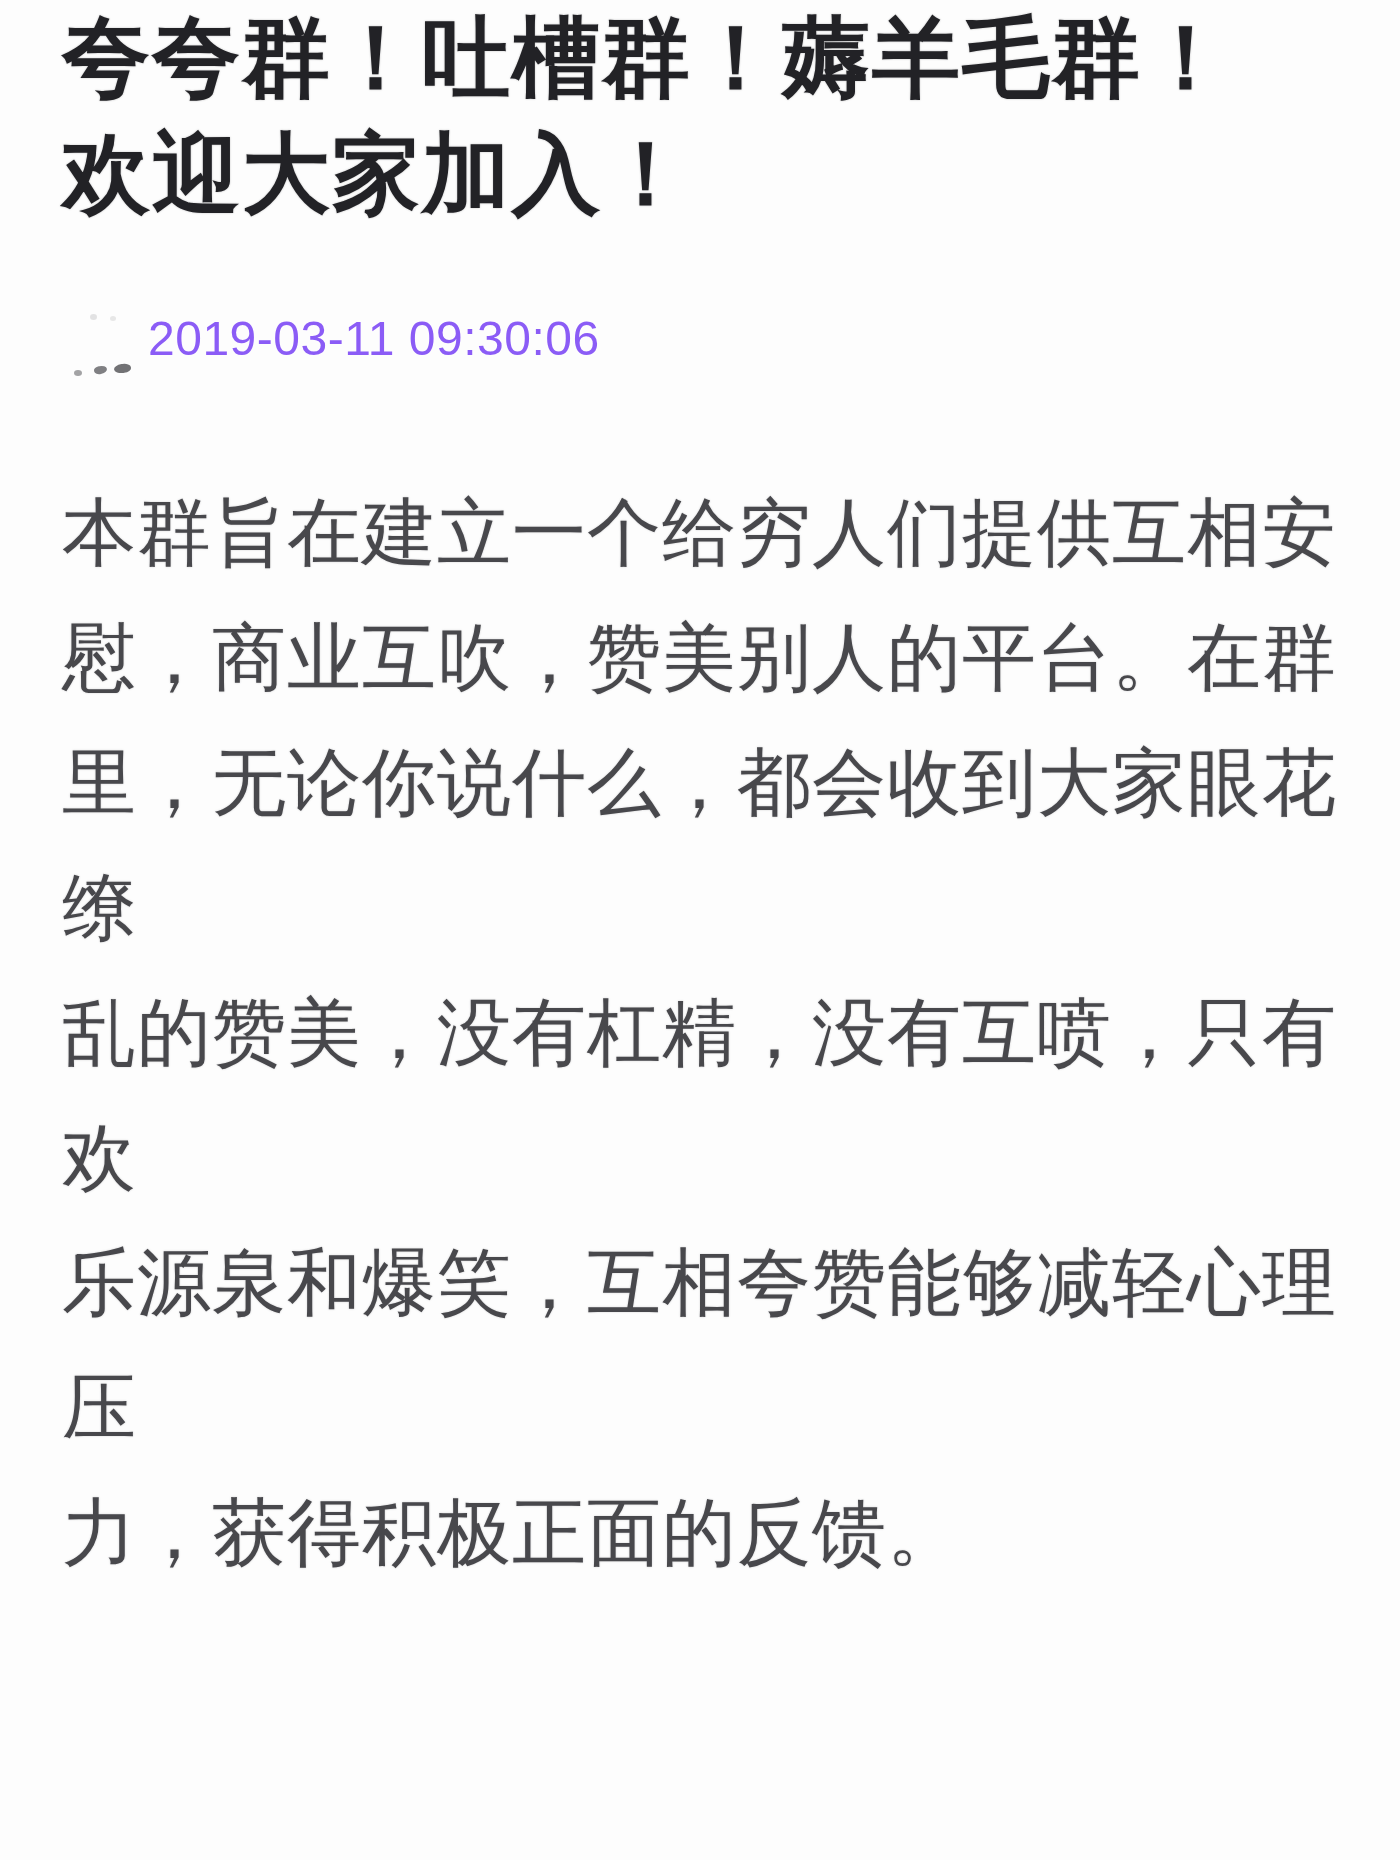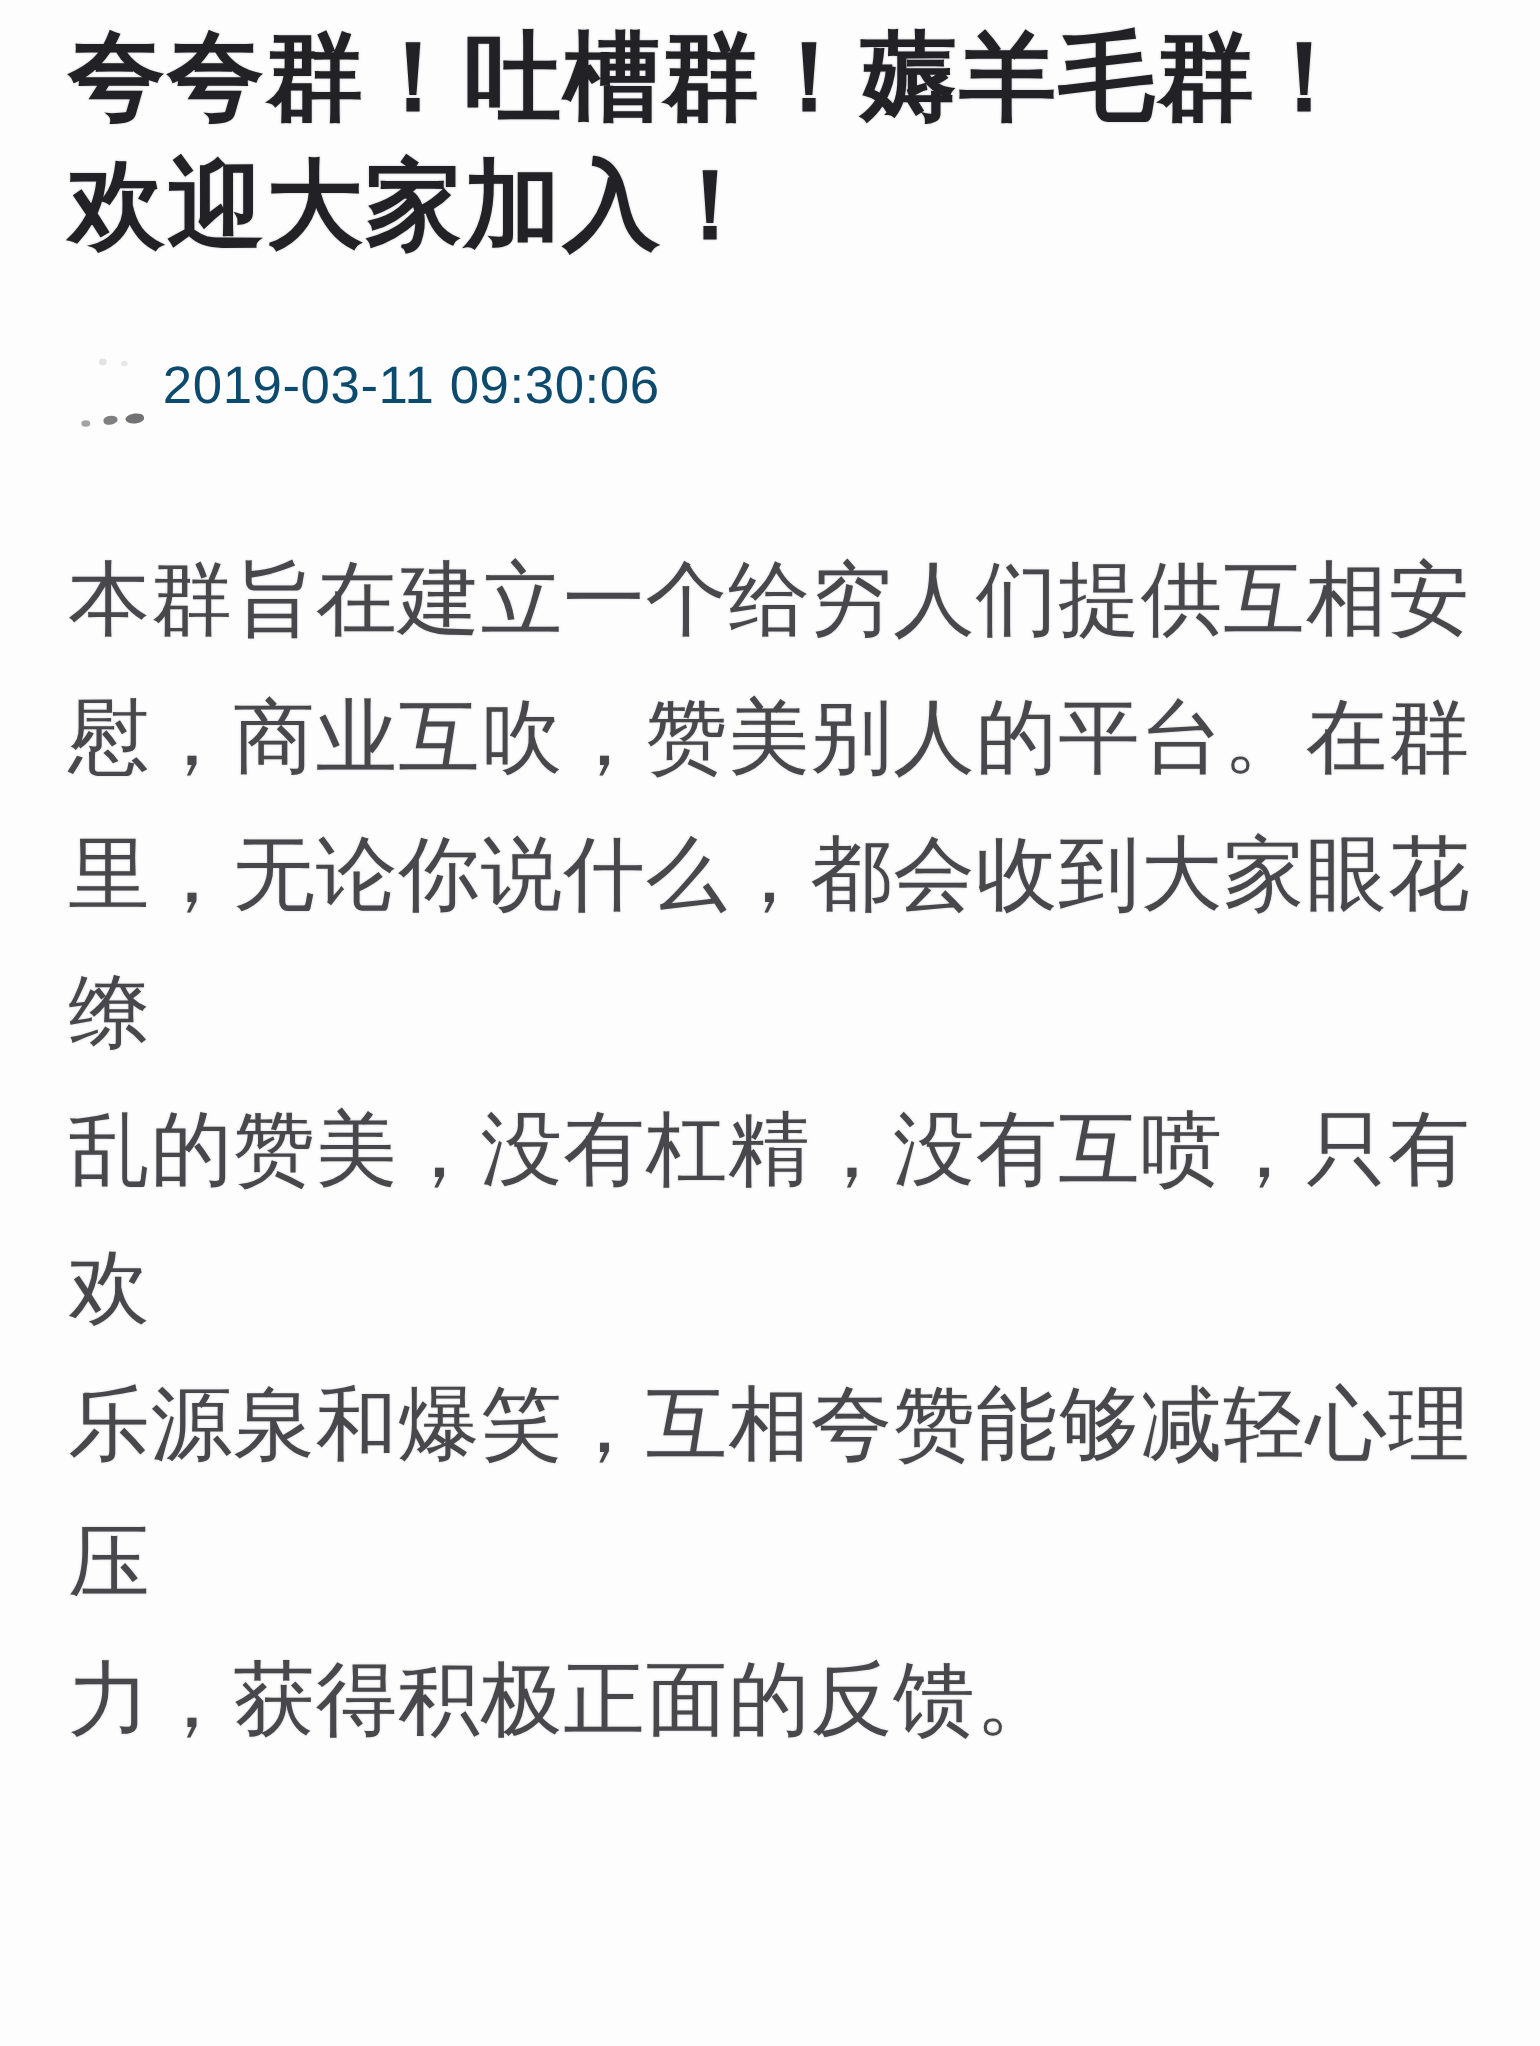--- a/index.html
+++ b/index.html
@@ -7,21 +7,21 @@
   body {
     width: 1400px;
     height: 1860px;
     background: #fdfdfd;
     font-family: "Liberation Sans", sans-serif;
     overflow: hidden;
   }
   .page {
     width: 1400px;
     height: 1860px;
-    padding: 12px 58px 0 62px;
+    padding: 0 58px 0 62px;
     filter: blur(0.4px);
   }
   .title {
     margin: 0;
     font-size: 88px;
     line-height: 116px;
     font-weight: 700;
     color: #222226;
     letter-spacing: 2px;
     white-space: pre-line;
@@ -50,21 +50,21 @@
   .d2 { left: 30px;  top: 6px;   width: 13px; height: 8px;  opacity: .70; transform: rotate(-12deg); border-radius: 45% 55% 50% 50%; }
   .d3 { left: 50px;  top: 4px;   width: 17px; height: 9px;  opacity: .78; transform: rotate(-8deg);  border-radius: 50% 50% 45% 55%; }
   .d4 { left: 26px;  top: -46px; width: 7px;  height: 6px;  opacity: .15; }
   .d5 { left: 46px;  top: -44px; width: 6px;  height: 5px;  opacity: .12; }
   .timestamp {
     position: absolute;
     left: 86px;
     top: 0;
     font-size: 48px;
     line-height: 62px;
-    color: #0c4a6e;
+    color: #8b5cf6;
     letter-spacing: 0.5px;
   }
   .par {
     margin: 0;
     font-size: 74px;
     line-height: 125px;
     color: #48484c;
     letter-spacing: 1px;
     white-space: pre-line;
     text-shadow: 0 0 2px rgba(70,70,76,0.28);

